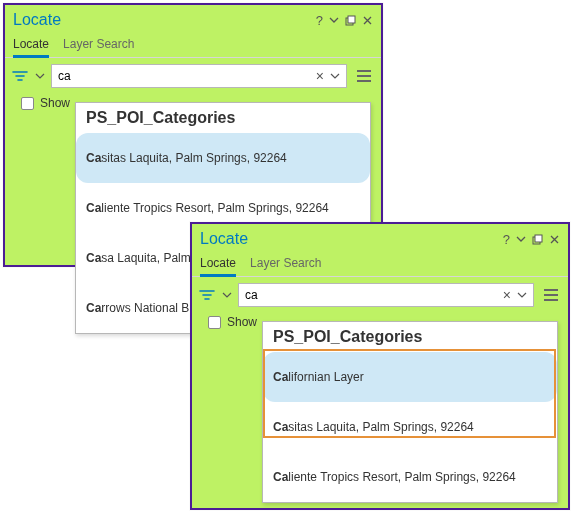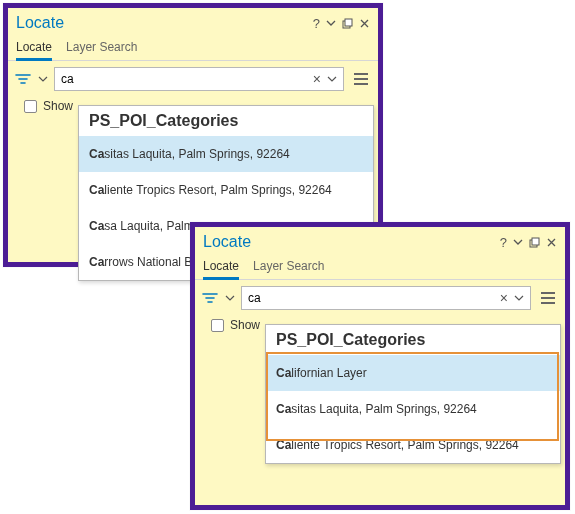--- a/index.html
+++ b/index.html
@@ -6,22 +6,22 @@
   body {
     font-family: "Segoe UI", Arial, sans-serif;
     font-size: 12px;
     background: #fff;
     position: relative;
     width: 575px;
     height: 514px;
   }
   .pane {
     position: absolute;
-    background: #fef9c3;
-    border: 5px solid #4c1d95;
+    background: #bef264;
+    border: 2px solid #4c1d95;
     box-shadow: 0 0 0 1px rgba(0,0,0,0.02);
   }
   .titlebar {
     display: flex;
     align-items: center;
     padding: 6px 8px 2px 8px;
   }
   .title {
     font-size: 16px;
     color: #0079c1;
@@ -128,26 +128,27 @@
     box-shadow: 1px 2px 4px rgba(0,0,0,0.15);
     z-index: 5;
   }
   .sugg-head {
     padding: 6px 10px;
     font-weight: 600;
     color: #333;
     font-size: 16px;
   }
   .sugg-item {
-    padding: 11px 10px;
+    padding: 18px 10px;
     font-size: 12px;
     color: #333;
     white-space: nowrap;
     overflow: hidden;
     text-overflow: ellipsis;
+    border-radius: 12px;
   }
   .sugg-item.hl {
     background: #cfe8f6;
   }
   .sugg-item b { font-weight: 700; }
   .highlight-box {
     position: absolute;
     border: 2px solid #e69138;
     pointer-events: none;
     z-index: 6;

